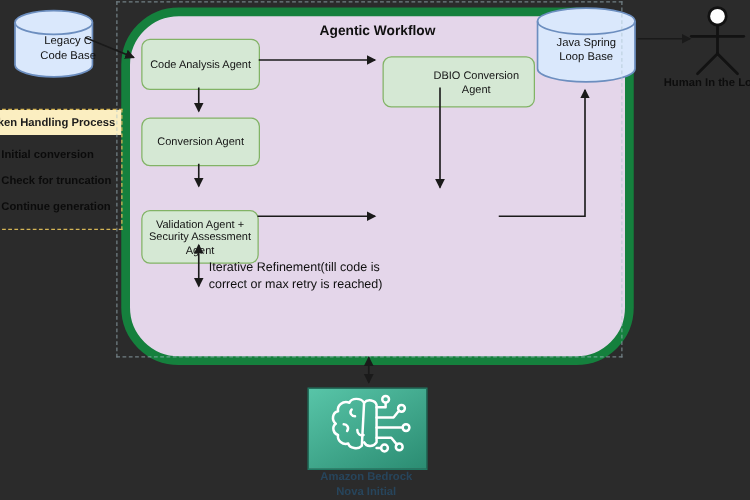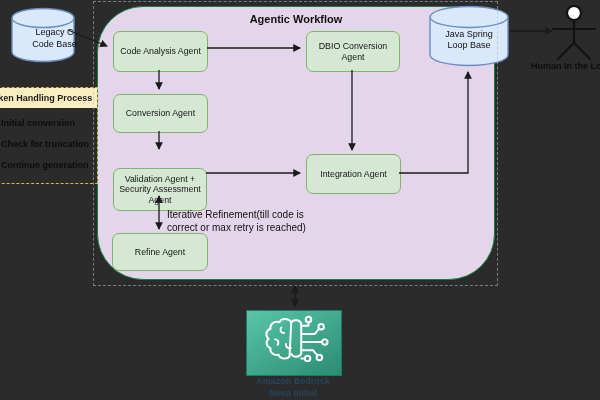--- a/index.html
+++ b/index.html
@@ -5,32 +5,32 @@
   html,body{margin:0;padding:0;background:#2b2b2b;}
   .stage{position:relative;width:600px;height:400px;background:#2b2b2b;overflow:hidden;
          font-family:"Liberation Sans",sans-serif;}
 
   
   .selection{position:absolute;left:93px;top:1px;width:403px;height:283px;
              border:1px dashed rgba(170,195,205,.55);z-index:5;pointer-events:none;}
 
   
   .wf-container{position:absolute;left:97px;top:6px;width:396px;height:272px;
-                background:#e4d6ea;border:1px solid #15803d;border-radius:46px;z-index:1;}
+                background:#e4d6ea;border:7px solid #15803d;border-radius:46px;z-index:1;}
   .wf-title{margin-top:6px;text-align:center;font-size:11px;font-weight:bold;color:#101010;}
 
   
   .agent{position:absolute;z-index:3;background:#d5e8d4;border:1px solid #82b366;border-radius:7px;
          display:flex;align-items:center;justify-content:center;text-align:center;
          font-size:8.8px;line-height:1.2;color:#141414;white-space:pre-line;}
   .n-code{left:113px;top:31px;width:93px;height:39px;}
   .n-conv{left:113px;top:94px;width:93px;height:37px;}
   .n-valid{left:113px;top:168px;width:92px;height:41px;}
   .n-refine{left:112px;top:233px;width:94px;height:36px;}
-  .n-dbio{left:306px;top:31px;width:92px;height:39px;}
+  .n-dbio{left:306px;top:45px;width:92px;height:39px;padding-left:28px;}
   .n-integ{left:306px;top:154px;width:93px;height:38px;}
 
   
   .cyl{position:absolute;z-index:4;}
   .cyl-label{position:absolute;inset:0;display:flex;align-items:center;justify-content:center;
              padding-top:7px;text-align:center;font-size:9px;line-height:1.25;color:#101010;white-space:pre-line;}
   .cyl-legacy{left:11px;top:7px;width:87px;height:56px;}
   .cyl-java{left:429px;top:5px;width:80px;height:63px;}
 
   
@@ -67,24 +67,22 @@
   <div class="wf-container">
     <div class="wf-title">Agentic Workflow</div>
   </div>
   <div class="selection"></div>
 
   <div class="agent n-conv">Conversion Agent</div>
   <div class="agent n-code">Code Analysis Agent</div>
   <div class="agent n-valid">Validation Agent +
 Security Assessment
 Agent</div>
-  <div class="agent n-refine">Refine Agent</div>
   <div class="agent n-dbio">DBIO Conversion
 Agent</div>
-  <div class="agent n-integ">Integration Agent</div>
 
   <div class="iter-note">Iterative Refinement(till code is
 correct or max retry is reached)</div>
 
   <div class="cyl cyl-legacy">
     <svg width="64" height="56" viewBox="0 0 64 56">
       <path d="M1 11 a31 9.5 0 0 1 62 0 l0 34 a31 9.5 0 0 1 -62 0 z" fill="#dae8fc" stroke="#6c8ebf" stroke-width="1.4"></path>
       <path d="M1 11 a31 9.5 0 0 0 62 0" fill="none" stroke="#6c8ebf" stroke-width="1.4"></path>
     </svg>
     <div class="cyl-label">Legacy C

